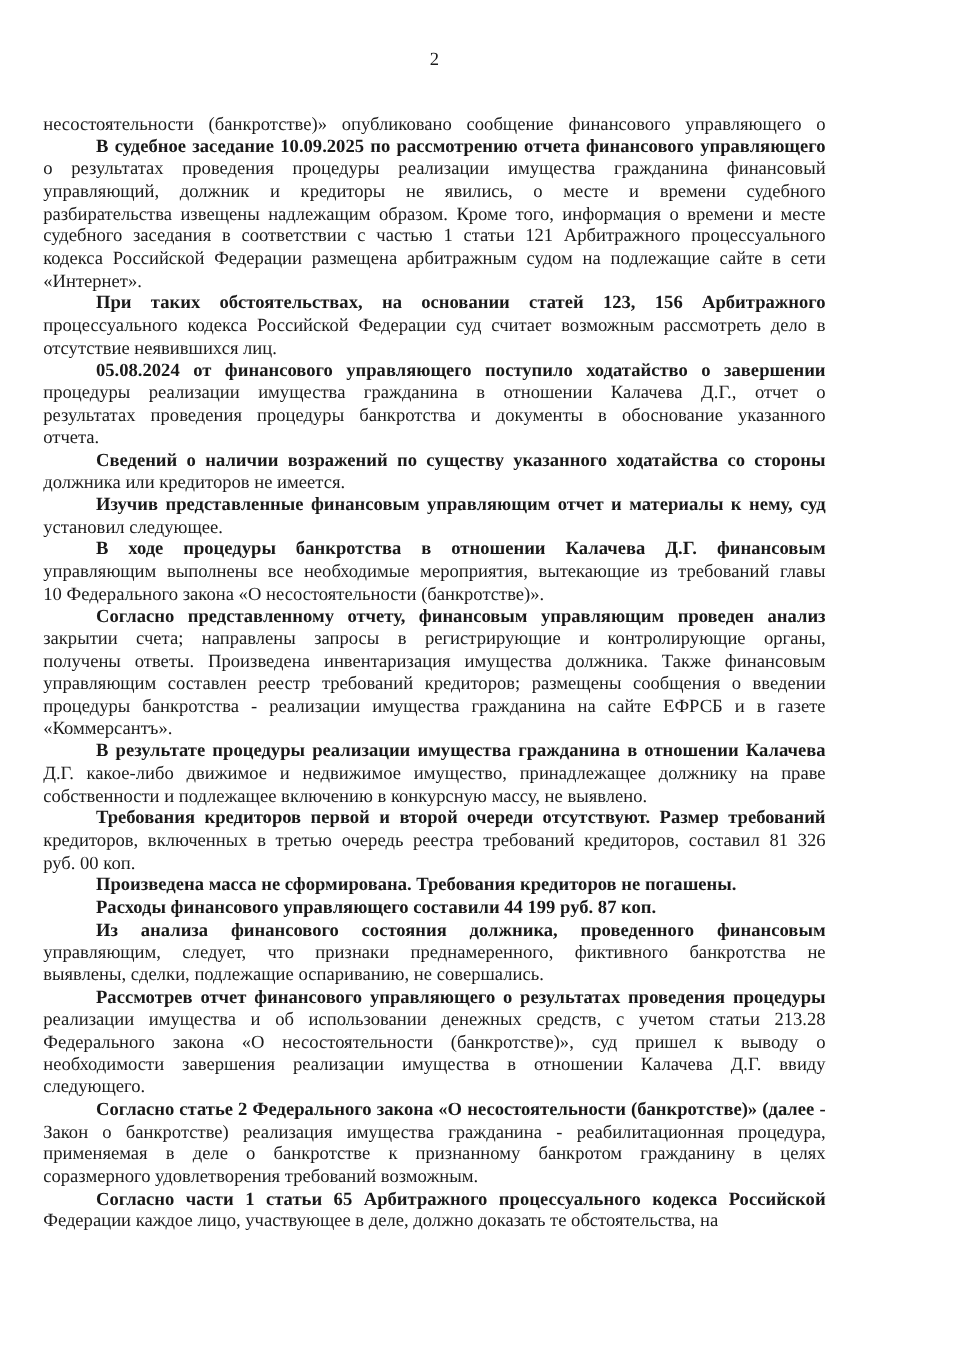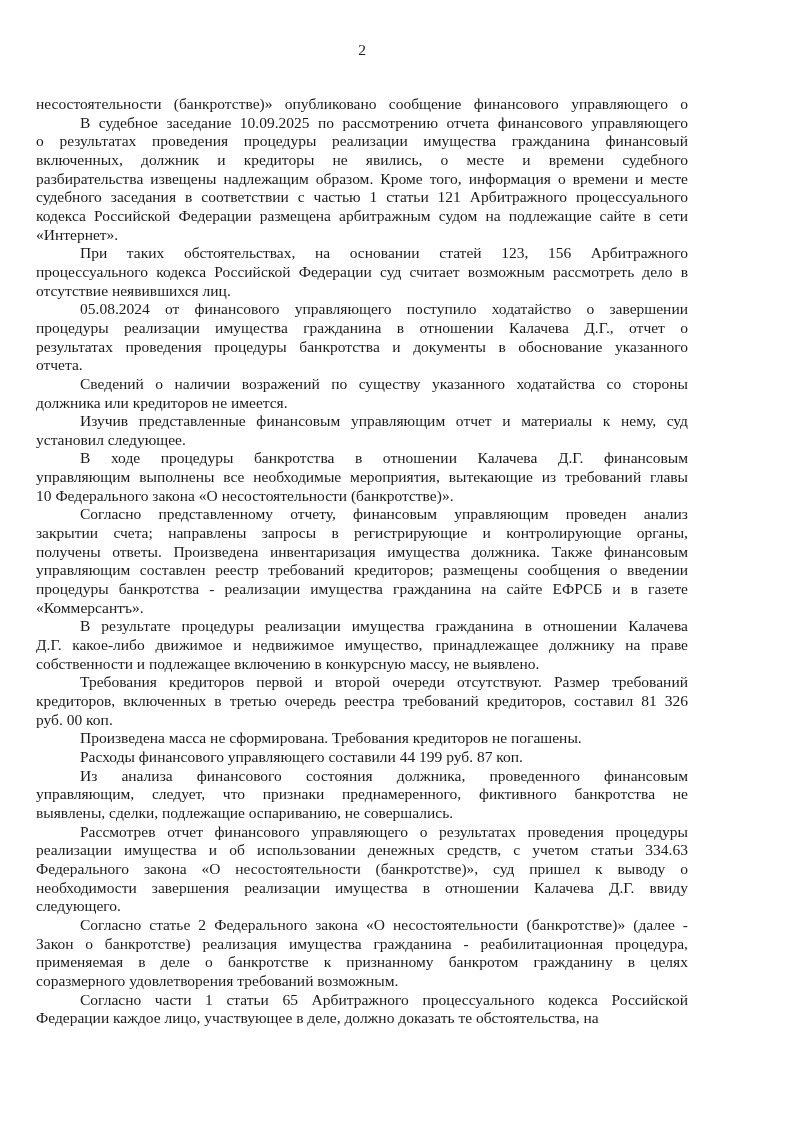--- a/index.html
+++ b/index.html
@@ -38,32 +38,33 @@
   
   .line {
     text-align: justify;
     text-align-last: justify;
   }
   .line.para-end {
     text-align-last: left;
   }
   .line.indented {
     text-indent: 44px;
+    font-weight: bold;
   }
 </style>
 </head>
 <body>
 
 <div class="page">
   <div class="page-number">2</div>
   <div class="content">
       <div class="line">несостоятельности (банкротстве)» опубликовано сообщение финансового управляющего о</div>
       <div class="line indented">В судебное заседание 10.09.2025 по рассмотрению отчета финансового управляющего</div>
       <div class="line">о результатах проведения процедуры реализации имущества гражданина финансовый</div>
-      <div class="line">включенных, должник и кредиторы не явились, о месте и времени судебного</div>
+      <div class="line">управляющий, должник и кредиторы не явились, о месте и времени судебного</div>
       <div class="line">разбирательства извещены надлежащим образом. Кроме того, информация о времени и месте</div>
       <div class="line">судебного заседания в соответствии с частью 1 статьи 121 Арбитражного процессуального</div>
       <div class="line">кодекса Российской Федерации размещена арбитражным судом на подлежащие сайте в сети</div>
       <div class="line para-end">«Интернет».</div>
       <div class="line indented">При таких обстоятельствах, на основании статей 123, 156 Арбитражного</div>
       <div class="line">процессуального кодекса Российской Федерации суд считает возможным рассмотреть дело в</div>
       <div class="line para-end">отсутствие неявившихся лиц.</div>
       <div class="line indented">05.08.2024 от финансового управляющего поступило ходатайство о завершении</div>
       <div class="line">процедуры реализации имущества гражданина в отношении Калачева Д.Г., отчет о</div>
       <div class="line">результатах проведения процедуры банкротства и документы в обоснование указанного</div>
@@ -86,21 +87,21 @@
       <div class="line para-end">собственности и подлежащее включению в конкурсную массу, не выявлено.</div>
       <div class="line indented">Требования кредиторов первой и второй очереди отсутствуют. Размер требований</div>
       <div class="line">кредиторов, включенных в третью очередь реестра требований кредиторов, составил 81 326</div>
       <div class="line para-end">руб. 00 коп.</div>
       <div class="line para-end indented">Произведена масса не сформирована. Требования кредиторов не погашены.</div>
       <div class="line para-end indented">Расходы финансового управляющего составили 44 199 руб. 87 коп.</div>
       <div class="line indented">Из анализа финансового состояния должника, проведенного финансовым</div>
       <div class="line">управляющим, следует, что признаки преднамеренного, фиктивного банкротства не</div>
       <div class="line para-end">выявлены, сделки, подлежащие оспариванию, не совершались.</div>
       <div class="line indented">Рассмотрев отчет финансового управляющего о результатах проведения процедуры</div>
-      <div class="line">реализации имущества и об использовании денежных средств, с учетом статьи 334.63</div>
+      <div class="line">реализации имущества и об использовании денежных средств, с учетом статьи 213.28</div>
       <div class="line">Федерального закона «О несостоятельности (банкротстве)», суд пришел к выводу о</div>
       <div class="line">необходимости завершения реализации имущества в отношении Калачева Д.Г. ввиду</div>
       <div class="line para-end">следующего.</div>
       <div class="line indented">Согласно статье 2 Федерального закона «О несостоятельности (банкротстве)» (далее -</div>
       <div class="line">Закон о банкротстве) реализация имущества гражданина - реабилитационная процедура,</div>
       <div class="line">применяемая в деле о банкротстве к признанному банкротом гражданину в целях</div>
       <div class="line para-end">соразмерного удовлетворения требований возможным.</div>
       <div class="line indented">Согласно части 1 статьи 65 Арбитражного процессуального кодекса Российской</div>
       <div class="line para-end">Федерации каждое лицо, участвующее в деле, должно доказать те обстоятельства, на</div>
     </div>

